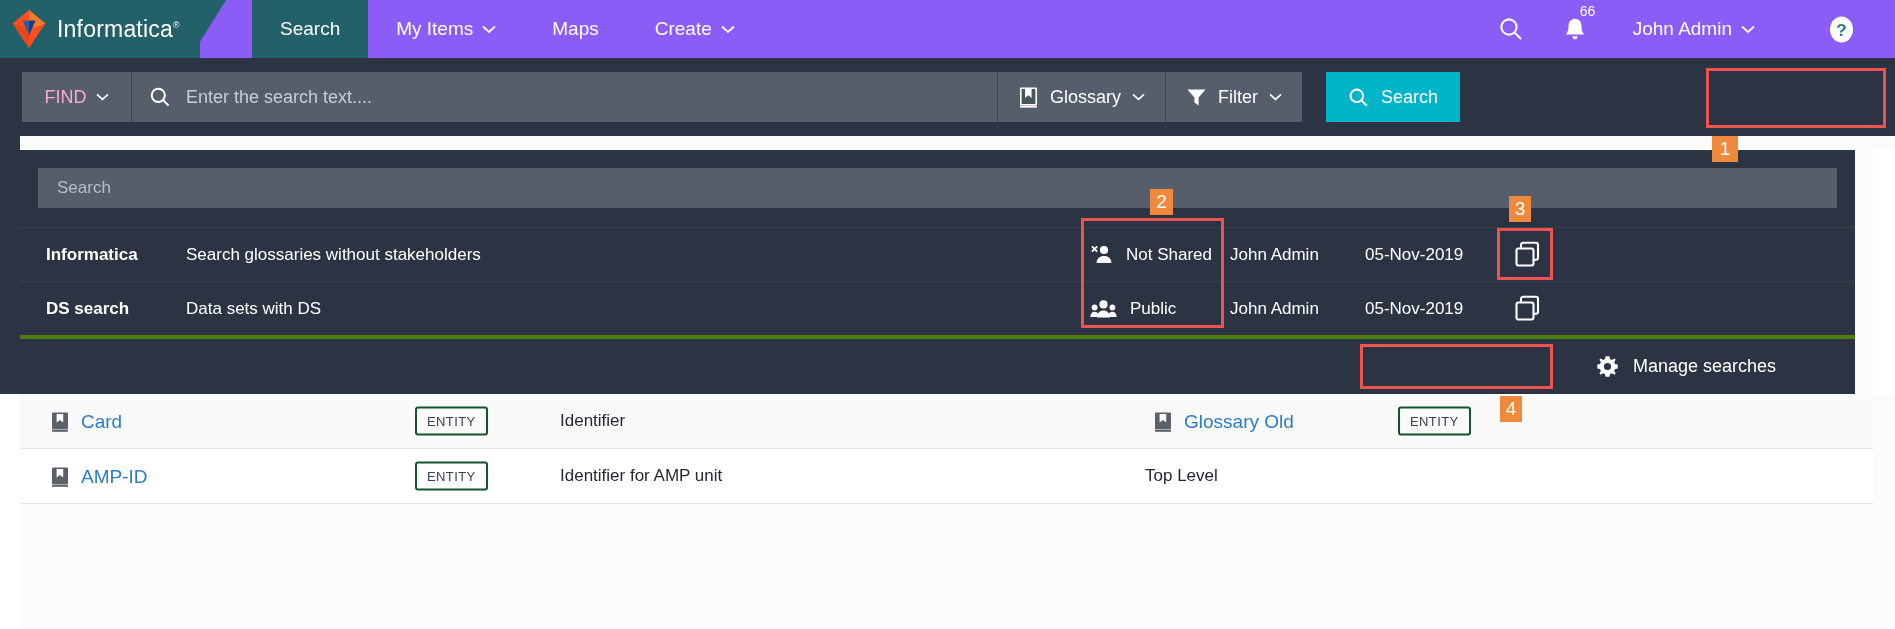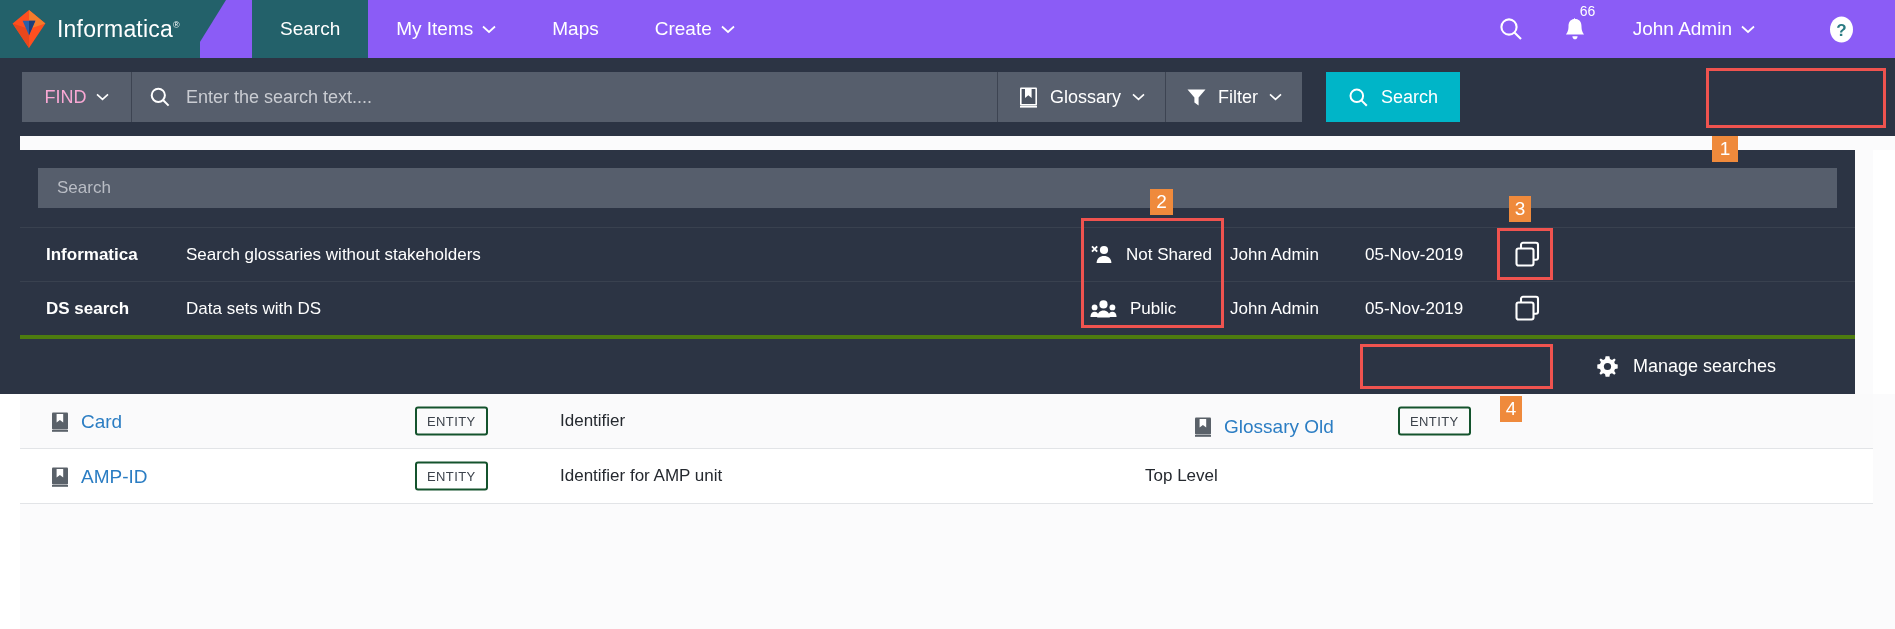--- a/index.html
+++ b/index.html
@@ -154,22 +154,22 @@
     padding: 5px 10px; border-radius: 3px; letter-spacing: .4px;
     background: transparent;
   }
   .pill.p1 { left: 395px; }
   .pill.p2 { left: 1378px; }
   .res-desc {
     position: absolute; left: 540px; top: 50%; transform: translateY(-50%);
     color: #25292f; font-size: 17px;
   }
   .res-glossary {
-    position: absolute; left: 1173px; top: 0; height: 55px;
-    display: flex; gap: 11px; margin-top: 22px;
+    position: absolute; left: 1133px; top: 0; height: 55px;
+    display: flex; align-items: center; gap: 11px;
   }
   .res-toplevel {
     position: absolute; left: 1125px; top: 50%; transform: translateY(-50%);
     color: #25292f; font-size: 17px;
   }
 
   
   .left-rail {
     position: absolute; left: 0; top: 136px; width: 20px; height: 300px;
     background: #2c3444;

